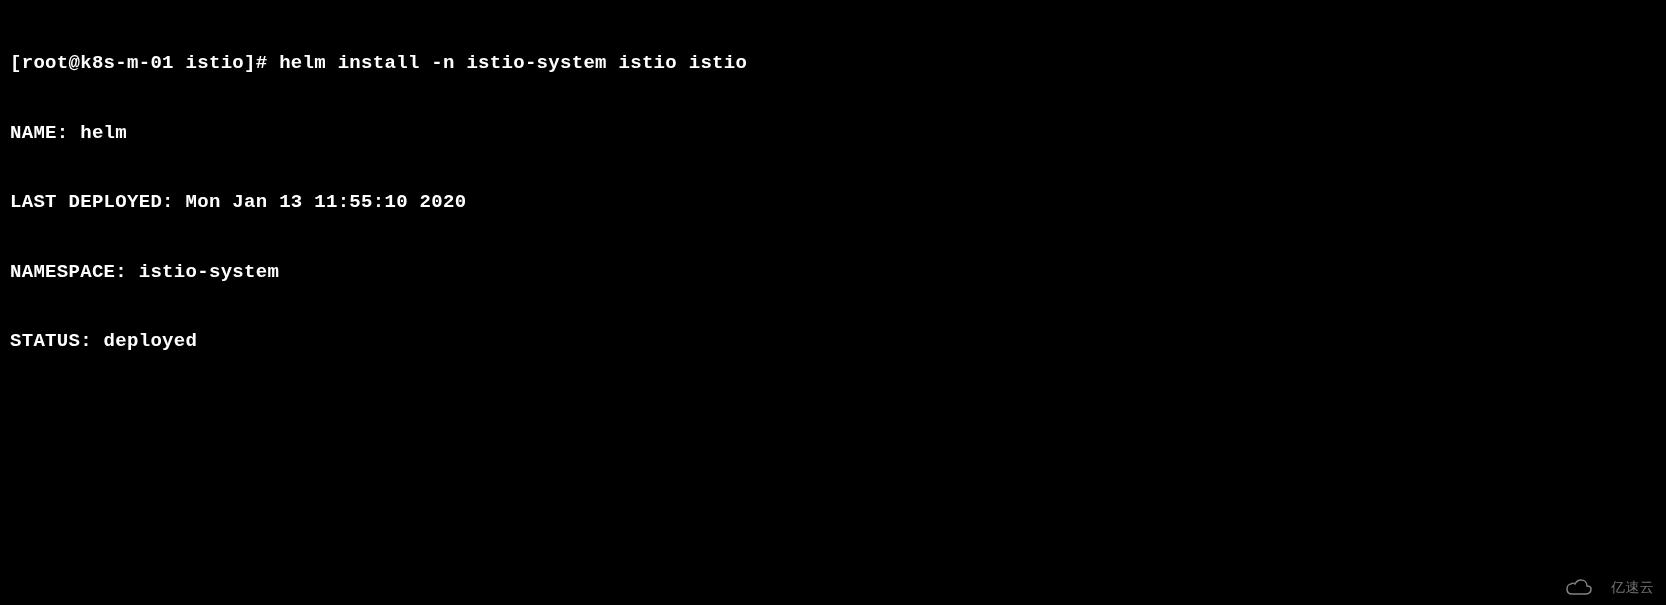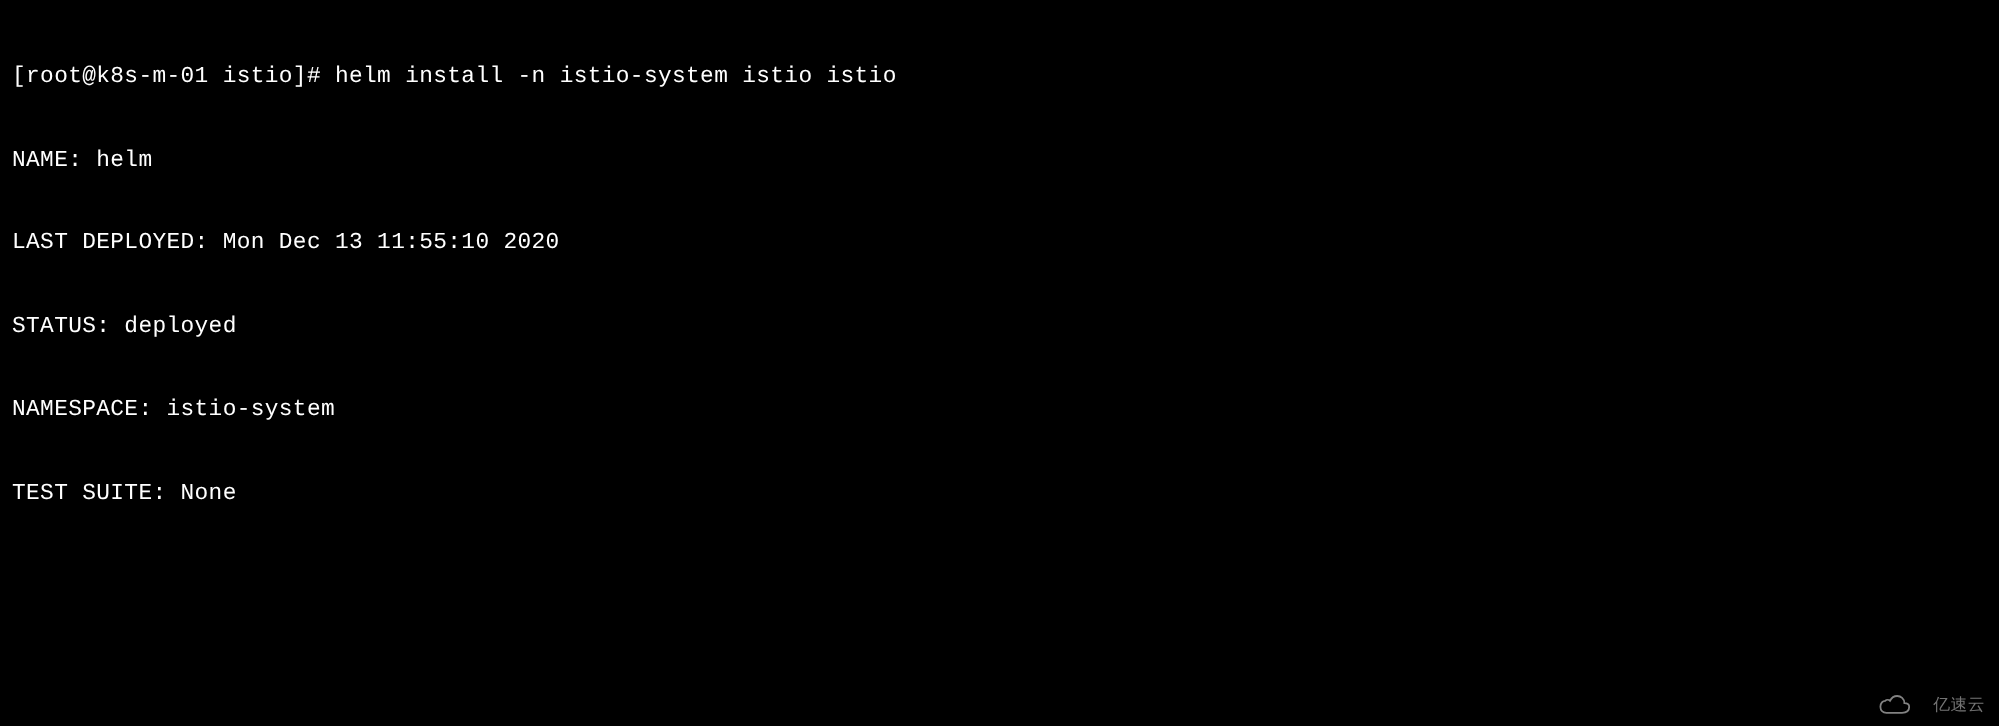--- a/index.html
+++ b/index.html
@@ -34,32 +34,32 @@
       font-size: 14px;
       font-family: Arial, sans-serif;
       opacity: 0.85;
     }
     .watermark-icon {
       display: inline-flex;
       align-items: center;
     }
     .line {
       display: block;
+      font-weight: bold;
     }
   </style>
 </head>
 <body>
 
 <div class="terminal">
   <span class="line"><span>[root@k8s-m-01 istio]# </span><span>helm install -n istio-system istio istio</span></span>
   <span class="line">NAME: helm</span>
-  <span class="line">LAST DEPLOYED: Mon Dec 13 11:55:10 2020</span>
+  <span class="line">LAST DEPLOYED: Mon Jan 13 11:55:10 2020</span>
+  <span class="line">NAMESPACE: istio-system</span>
   <span class="line">STATUS: deployed</span>
-  <span class="line">NAMESPACE: istio-system</span>
-  <span class="line">TEST SUITE: None</span>
   
   <span class="line"></span>
   
   <span class="line"></span>
   
   
   <span class="line"></span>
   
   
   <span class="line"></span>

